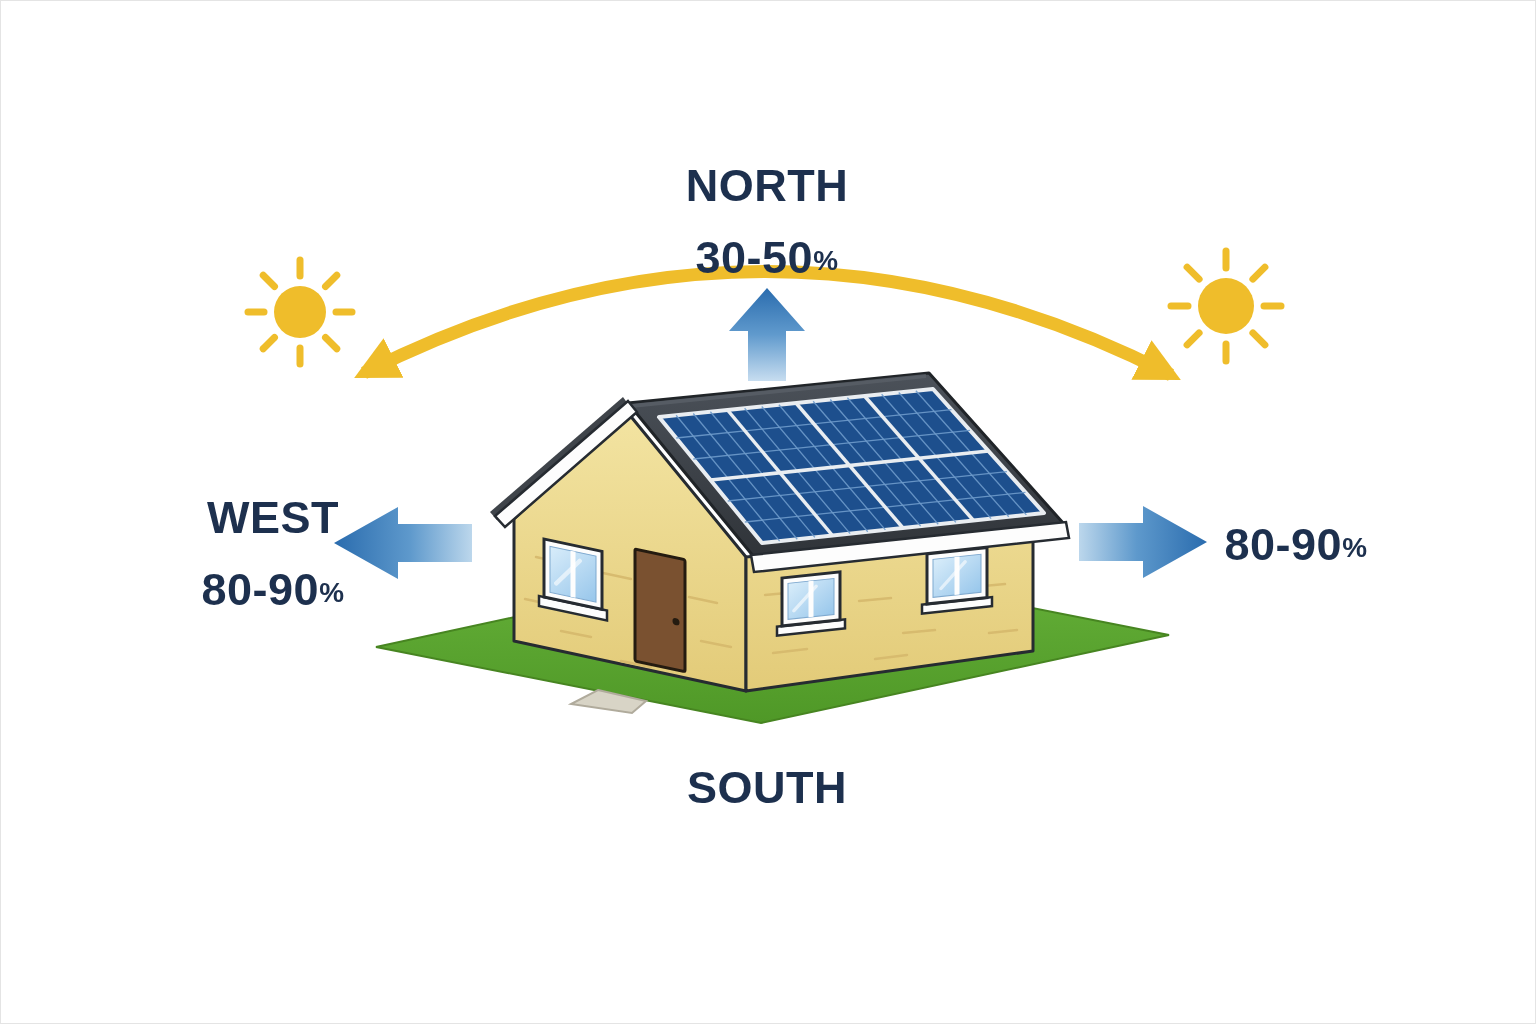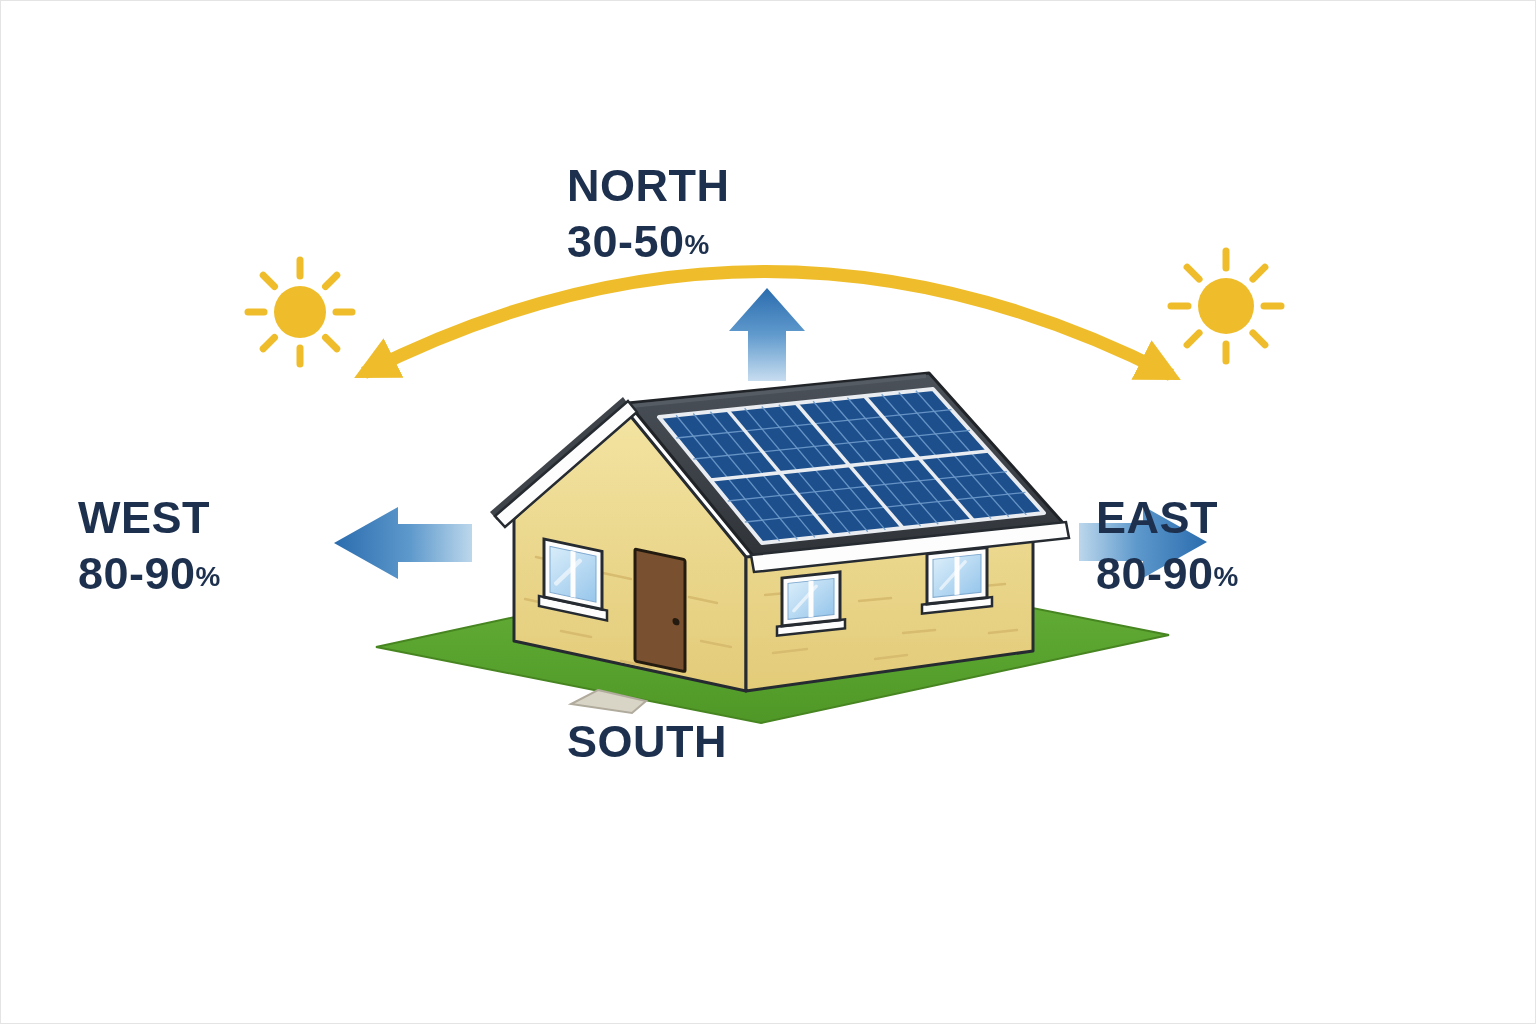--- a/index.html
+++ b/index.html
@@ -2,23 +2,23 @@
 <html><head>
 <meta charset="utf-8">
 <style>
   html,body{margin:0;padding:0;background:#ffffff;}
   .canvas{
     position:relative;width:1536px;height:1024px;background:#ffffff;
     border:1px solid #e4e4e4;box-sizing:border-box;overflow:hidden;
     font-family:"Liberation Sans",sans-serif;
   }
   svg.scene{position:absolute;left:0;top:0;}
-  .dir-label{position:absolute;text-align:left;color:#1D304E;font-weight:700;}
+  .dir-label{position:absolute;text-align:center;color:#1D304E;font-weight:700;}
   .dir-name{font-size:45px;line-height:1;letter-spacing:0.5px;}
-  .dir-value{font-size:45px;line-height:1;margin-top:11px;letter-spacing:0.5px;}
+  .dir-value{font-size:45px;line-height:1;margin-top:27px;letter-spacing:0.5px;}
   .dir-value .pct{font-size:0.62em;vertical-align:0.12em;}
 </style>
 </head>
 <body>
 
 <div class="canvas">
 
   <svg class="scene" width="1536" height="1024" viewBox="0 0 1536 1024">
     <defs>
       <linearGradient id="gradN" x1="766" y1="380" x2="766" y2="287" gradientUnits="userSpaceOnUse">
@@ -177,21 +177,20 @@
     <div class="dir-name">NORTH</div>
     <div class="dir-value"><span>30-50</span><span class="pct">%</span></div>
   </div>
 
   <div class="dir-label" style="left:77px;top:494px;width:390px">
     <div class="dir-name">WEST</div>
     <div class="dir-value"><span>80-90</span><span class="pct">%</span></div>
   </div>
 
   <div class="dir-label" style="left:1095px;top:494px;width:400px">
-    <div class="dir-name">EAST</div>
     <div class="dir-value"><span>80-90</span><span class="pct">%</span></div>
   </div>
 
-  <div class="dir-label" style="left:566px;top:718px;width:400px">
+  <div class="dir-label" style="left:566px;top:764px;width:400px">
     <div class="dir-name">SOUTH</div>
   </div>
 
 </div>
 
 </body></html>

